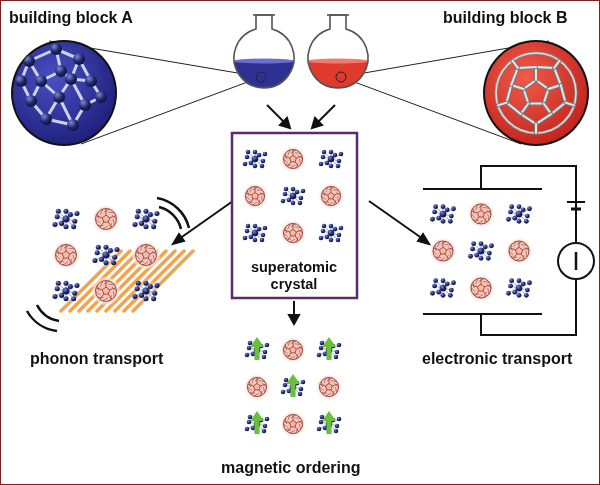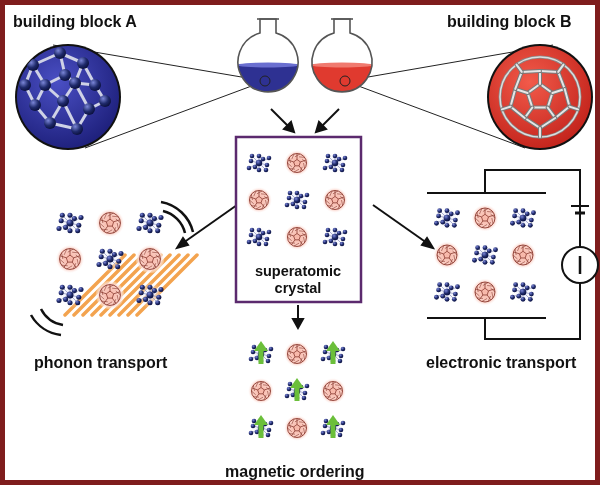--- a/index.html
+++ b/index.html
@@ -1,17 +1,17 @@
 <!DOCTYPE html>
 <html><head>
   <meta charset="utf-8">
   <style>
     html, body { margin: 0; padding: 0; background: #ffffff; }
     body { width: 600px; height: 485px; overflow: hidden; position: relative; }
-    #stage { position: absolute; left: 0; top: 0; width: 600px; height: 485px; border: 5px solid #7f1d1d; box-sizing: border-box; }
+    #stage { position: absolute; left: 0; top: 0; width: 600px; height: 485px; border: 1px solid #7f1d1d; box-sizing: border-box; }
     svg { position: absolute; left: 0; top: 0; }
     .lbl { font-family: "Liberation Sans", sans-serif; font-weight: bold; font-size: 16px; fill: #111; }
     .lbl-sm { font-family: "Liberation Sans", sans-serif; font-weight: bold; font-size: 14.5px; fill: #111; }
   </style>
 </head>
 <body>
 
 <div id="stage">
 <svg id="svg" width="600" height="485" viewBox="0 0 600 485">
   <defs>

